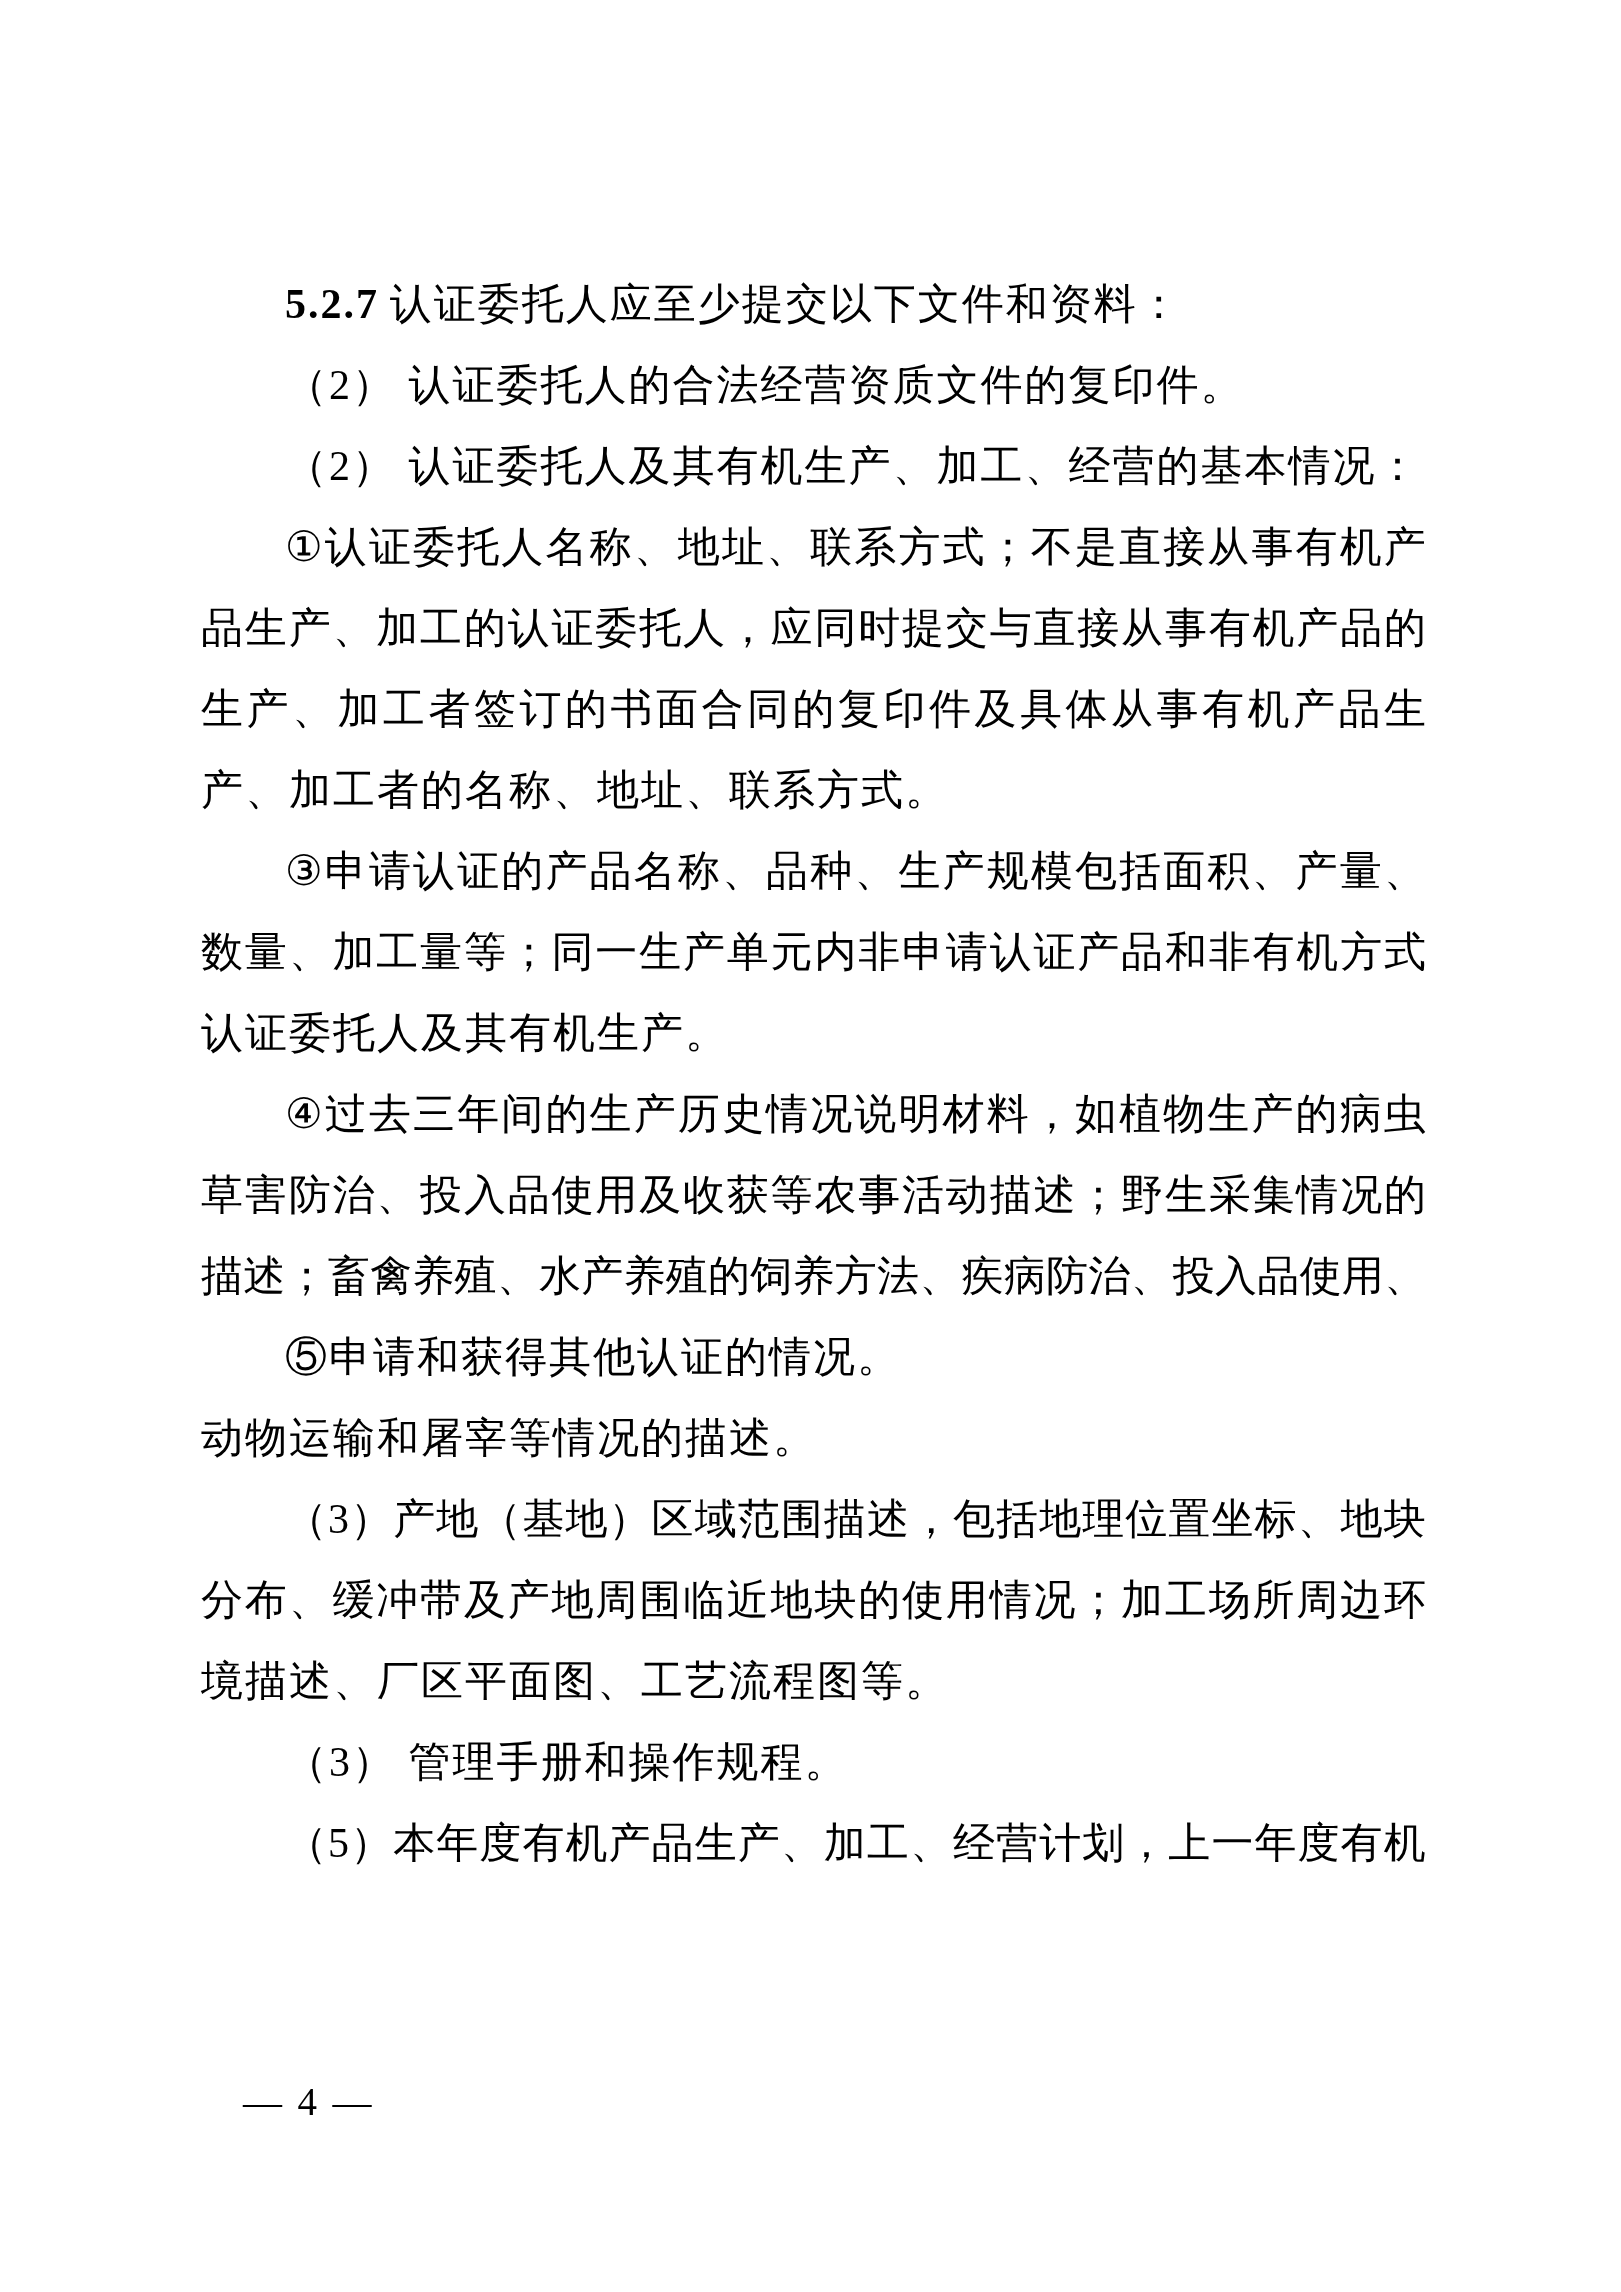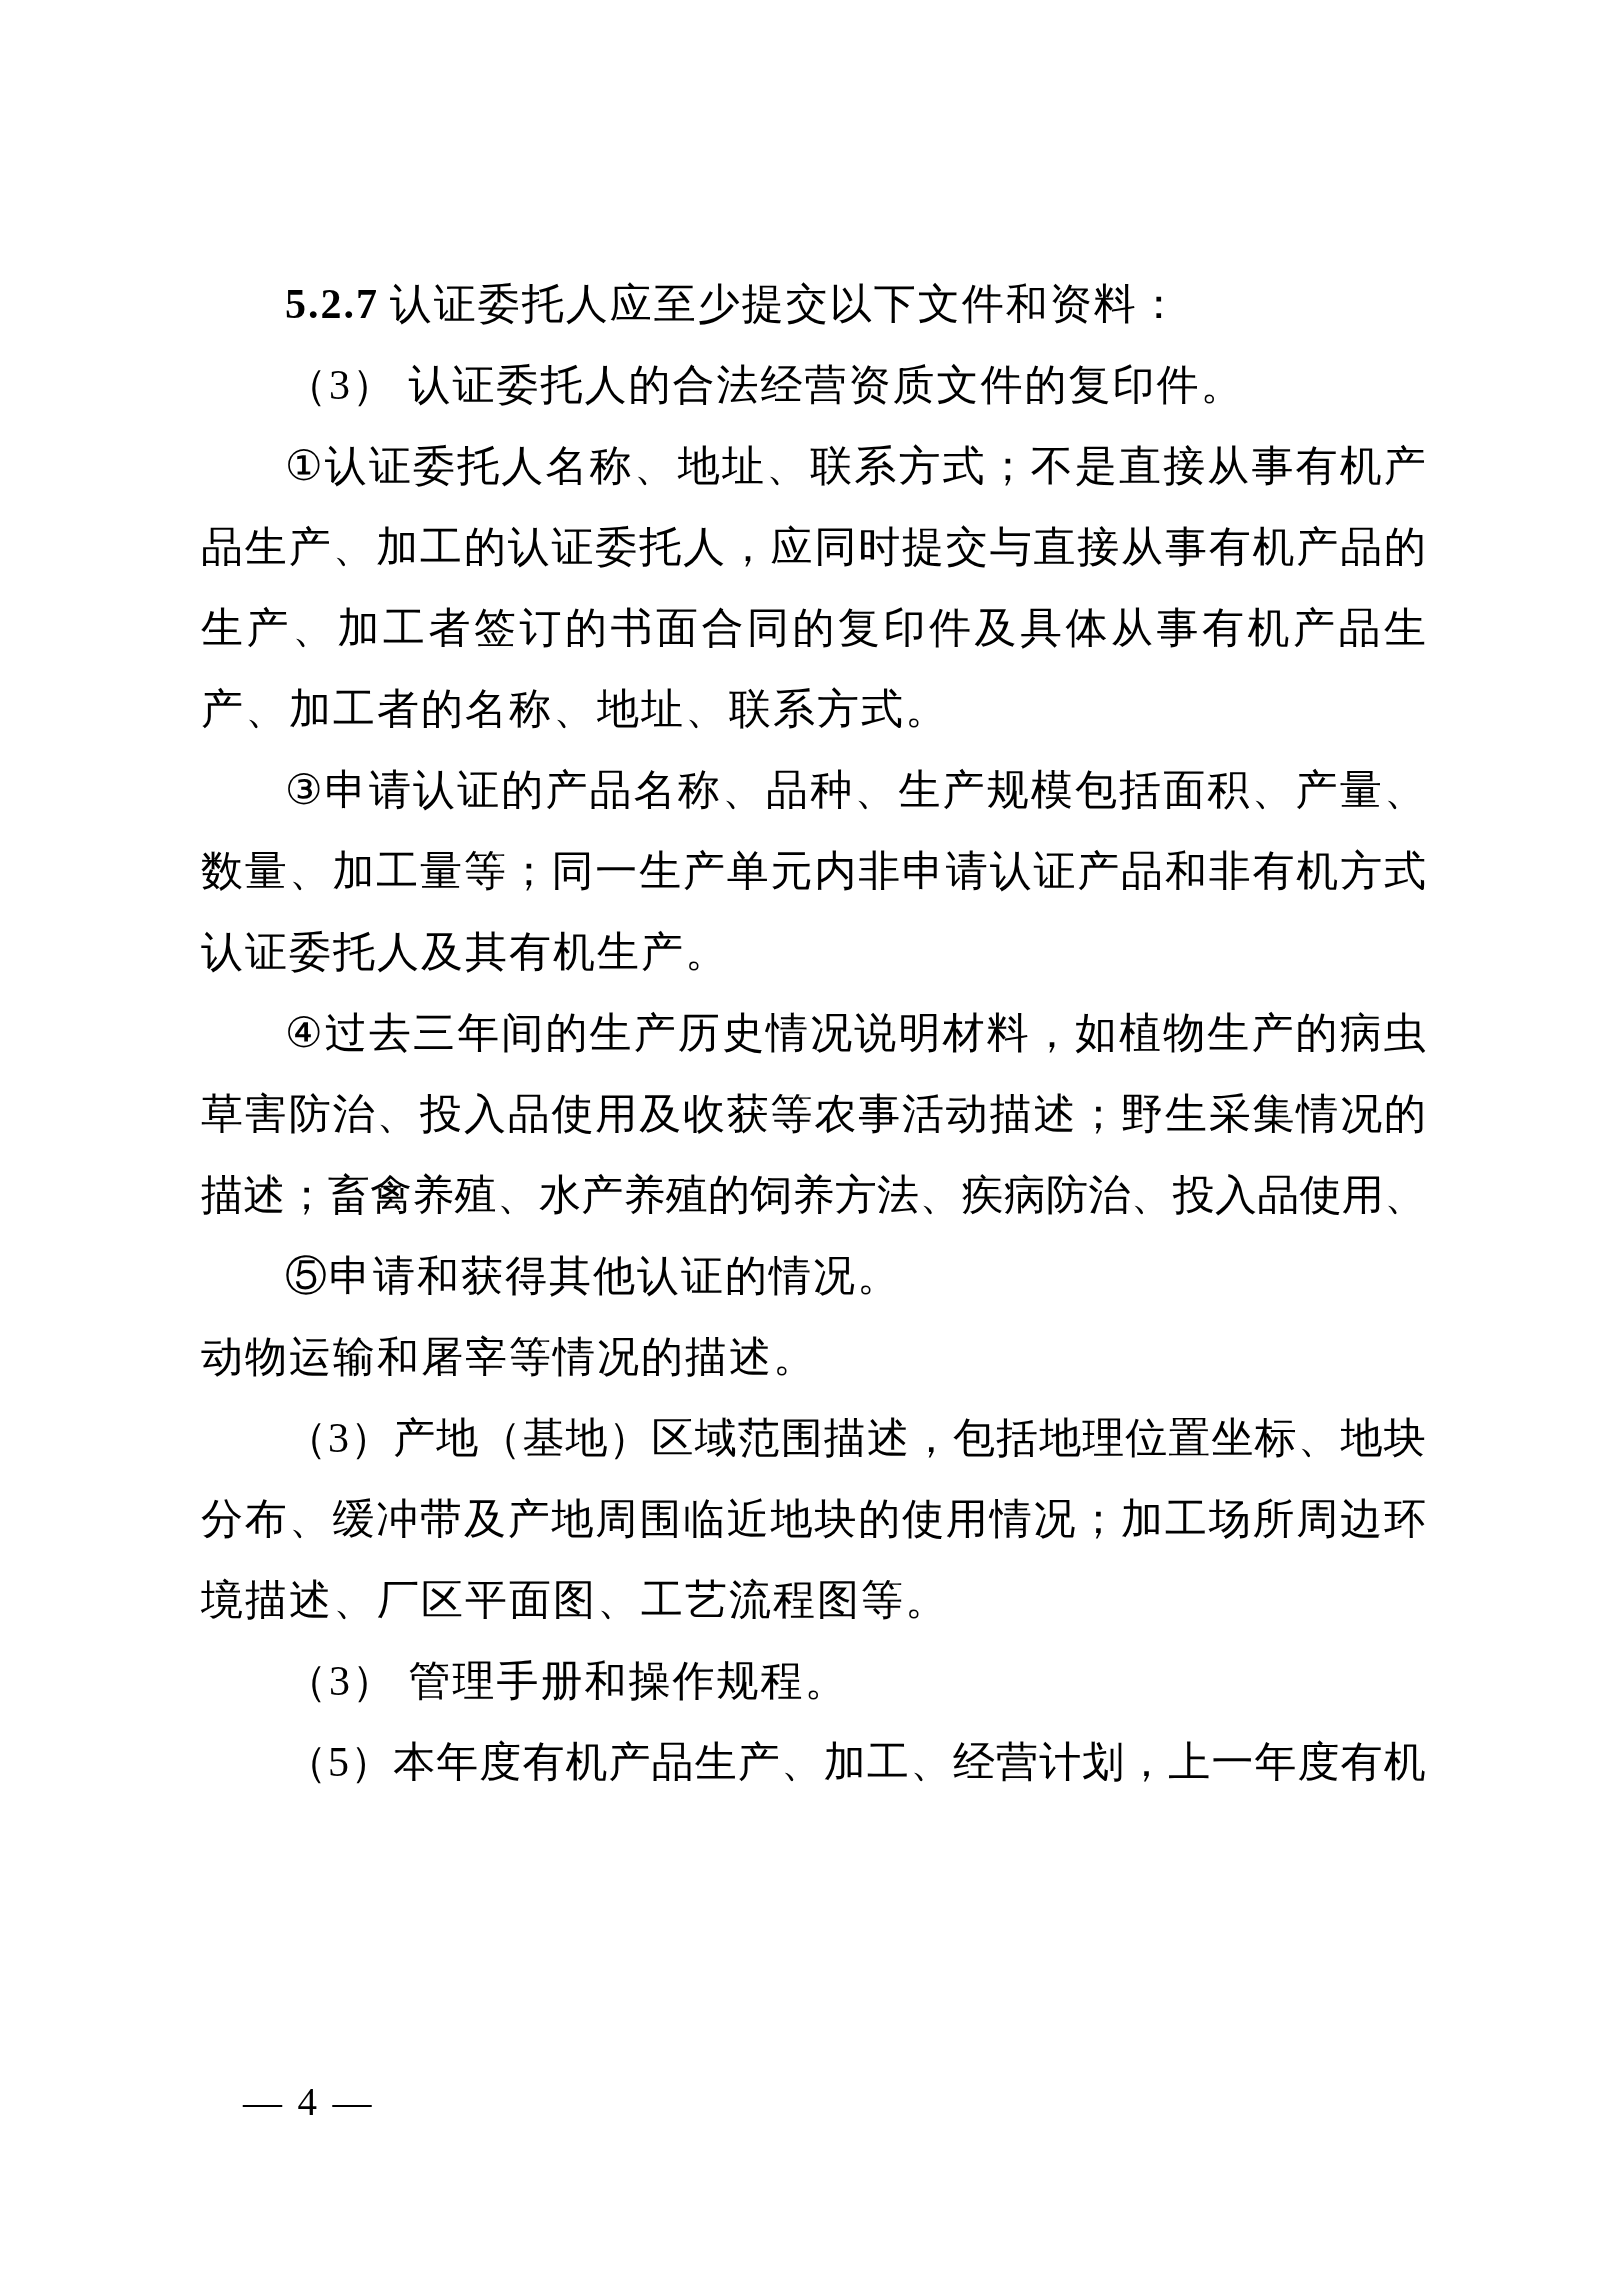--- a/index.html
+++ b/index.html
@@ -46,21 +46,22 @@
   }
 </style>
 </head>
 <body>
 
 <div class="page">
   <div class="text-block">
 
     <div class="ln ind"><span class="num">5.2.7</span><span>认证委托人应至少提交以下文件和资料：</span></div>
 
-    <div class="ln ind">（3） 认证委托人的合法经营资质文件的复印件。</div>
+    <div class="ln ind">（2） 认证委托人的合法经营资质文件的复印件。</div>
+    <div class="ln ind">（2） 认证委托人及其有机生产、加工、经营的基本情况：</div>
     <div class="ln ind j">
         <span>①</span>
         <span>认</span>
         <span>证</span>
         <span>委</span>
         <span>托</span>
         <span>人</span>
         <span>名</span>
         <span>称</span>
         <span>、</span>

